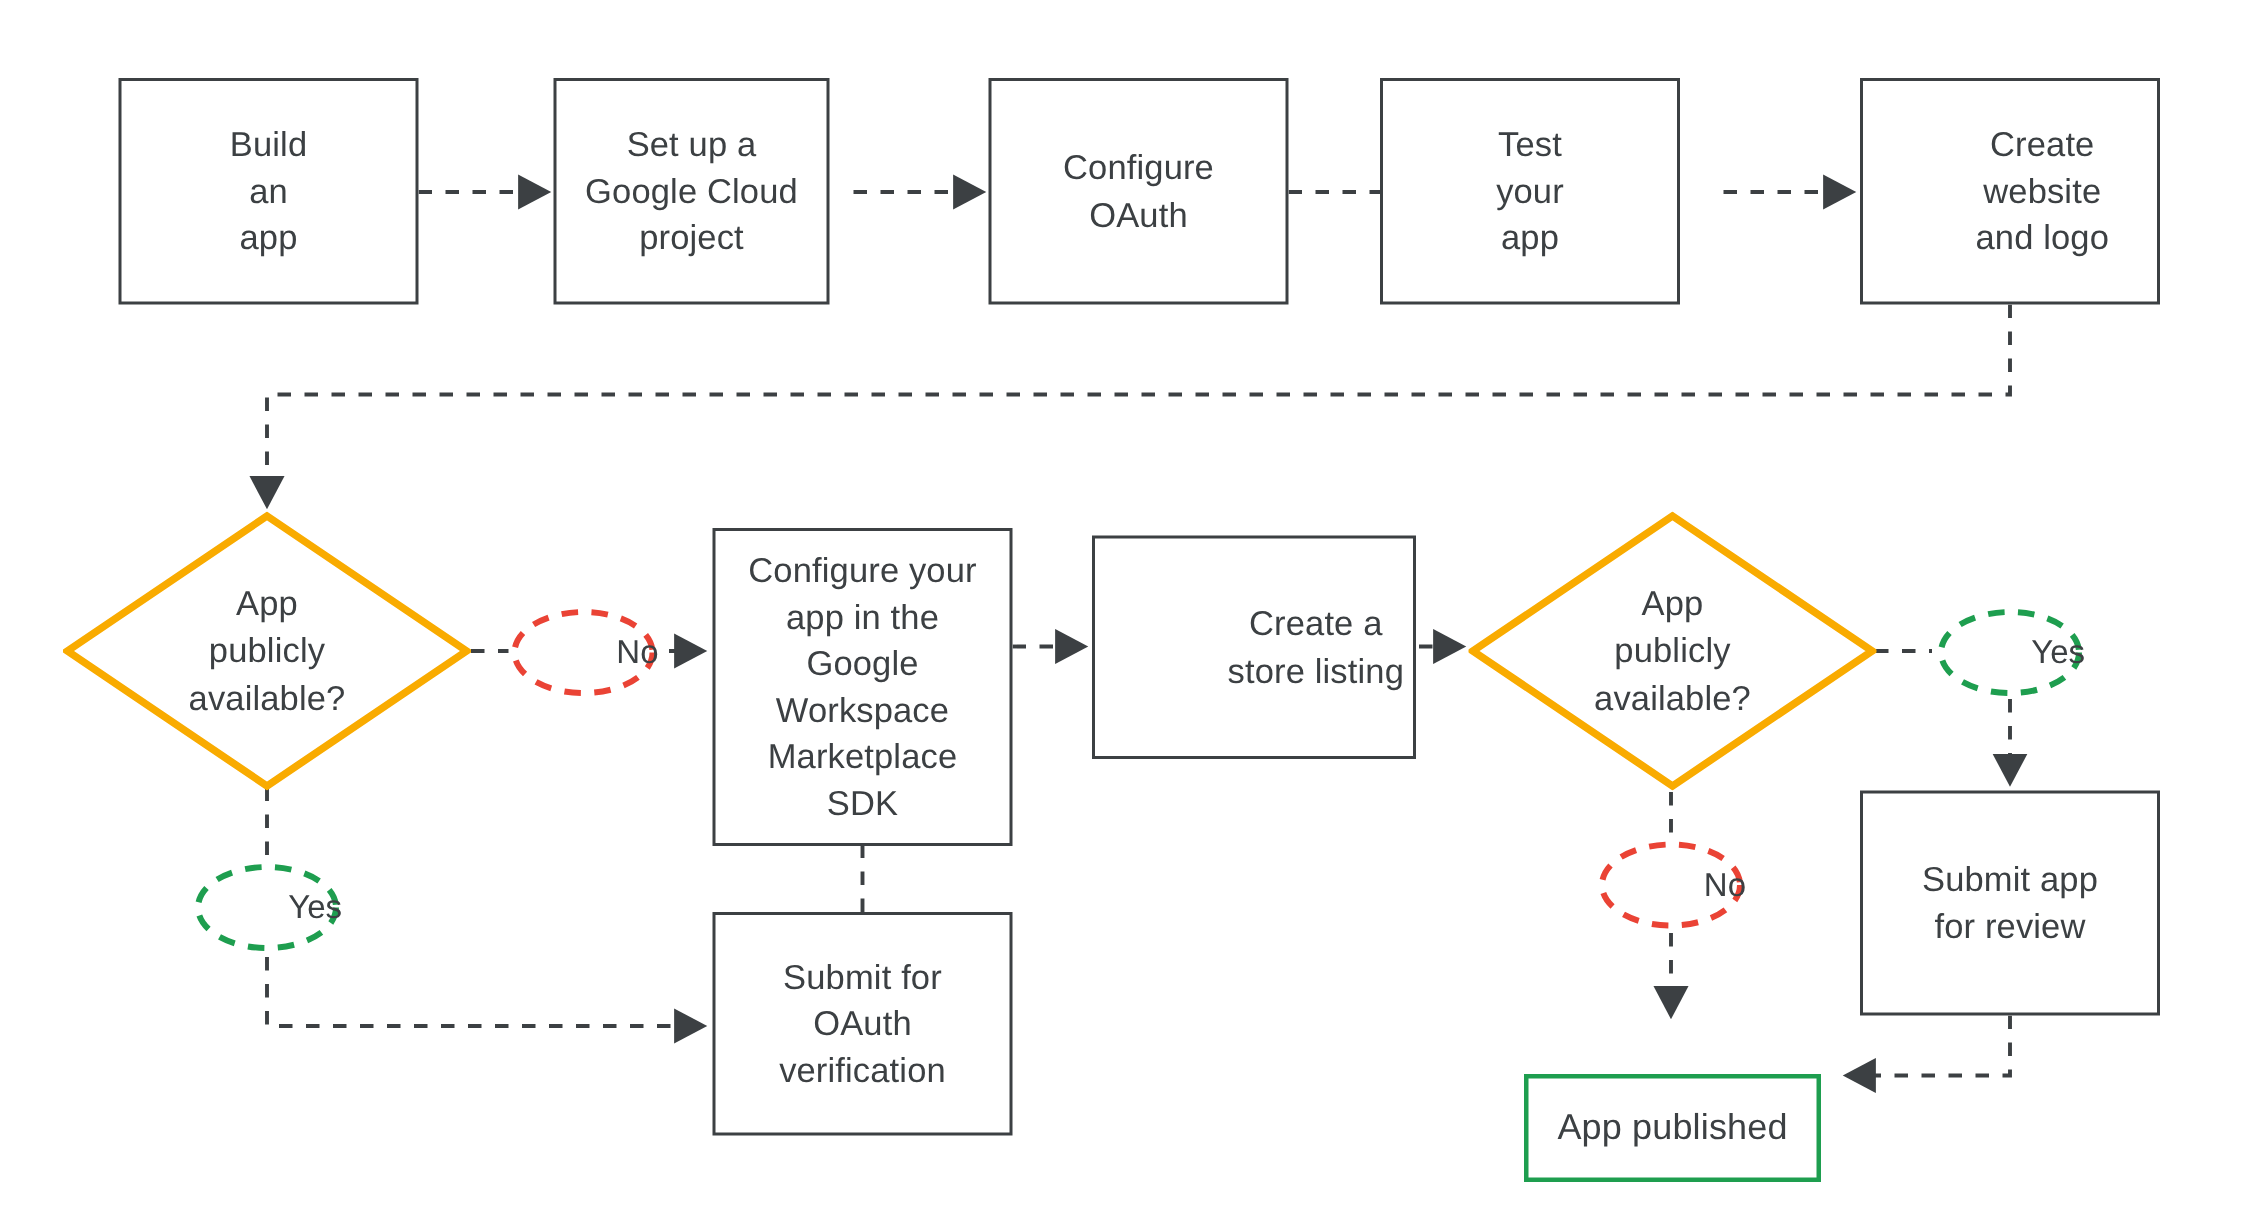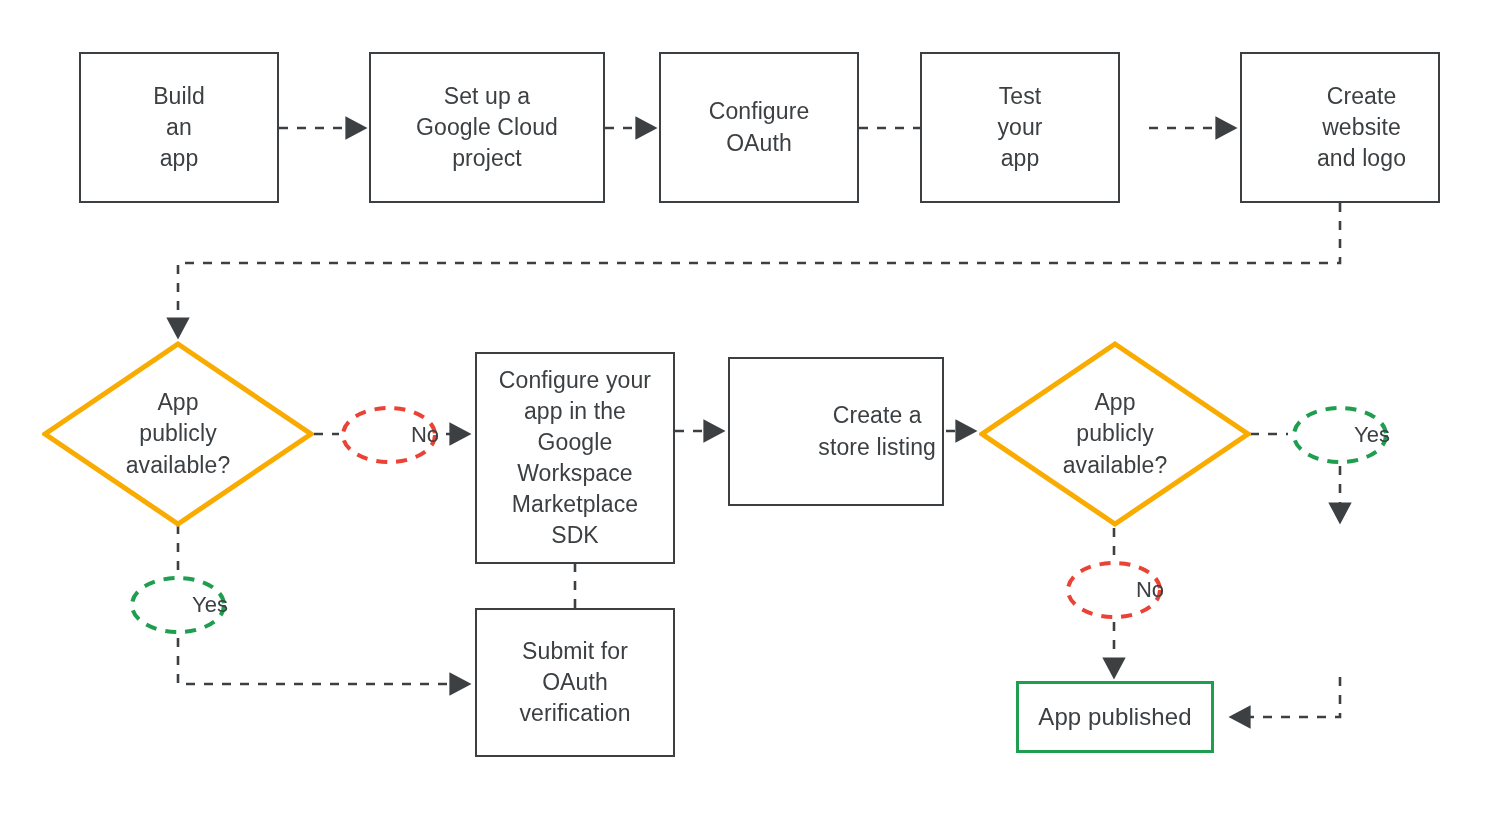--- a/index.html
+++ b/index.html
@@ -37,20 +37,21 @@
     letter-spacing: 0.1px;
     background: transparent;
   }
   .node.process {
     border: 2.2px solid #3c4043;
     background: #ffffff;
   }
   .node.terminator {
     border: 3px solid #1e9e4f;
     background: #ffffff;
+    margin-top: 35px;
   }
   .node.decision {
     border: none;
     background: transparent;
   }
   .node .label {
     position: relative;
     z-index: 3;
     white-space: pre-line;
     padding: 0 6px;
@@ -141,21 +142,21 @@
       <path d="M1340,677 L1340,717 L1248,717" marker-end="url(#arrowR)"></path>
     </g>
   </svg>
 
   <div class="node process" style="left:79px; top:52px; width:200px; height:151px;">
     <span class="label">Build
 an
 app</span>
   </div>
 
-  <div class="node process" style="left:369px; top:52px; width:236px; height:151px;">
+  <div class="node process" style="left:369px; top:52px; width:184px; height:151px;">
     <span class="label">Set up a
 Google Cloud
 project</span>
   </div>
 
   <div class="node process" style="left:659px; top:52px; width:200px; height:151px;">
     <span class="label">Configure
 OAuth</span>
   </div>
 
@@ -196,20 +197,24 @@
 
   <div class="node decision" style="left:979px; top:341px; width:272px; height:186px;">
     <svg class="dshape" viewBox="0 0 272 186" preserveAspectRatio="none">
       <polygon points="136,3 269,93 136,183 3,93" fill="#ffffff" stroke="#f9ab00" stroke-width="5"></polygon>
     </svg>
     <span class="label">App
 publicly
 available?</span>
   </div>
 
+  <div class="node process" style="left:1240px; top:527px; width:200px; height:150px;">
+    <span class="label">Submit app
+for review</span>
+  </div>
 
   <div class="node process" style="left:475px; top:608px; width:200px; height:149px;">
     <span class="label">Submit for
 OAuth
 verification</span>
   </div>
 
   <div class="node terminator" style="left:1016px; top:681px; width:198px; height:72px; font-size:24px;">
     <span class="label">App published</span>
   </div>

